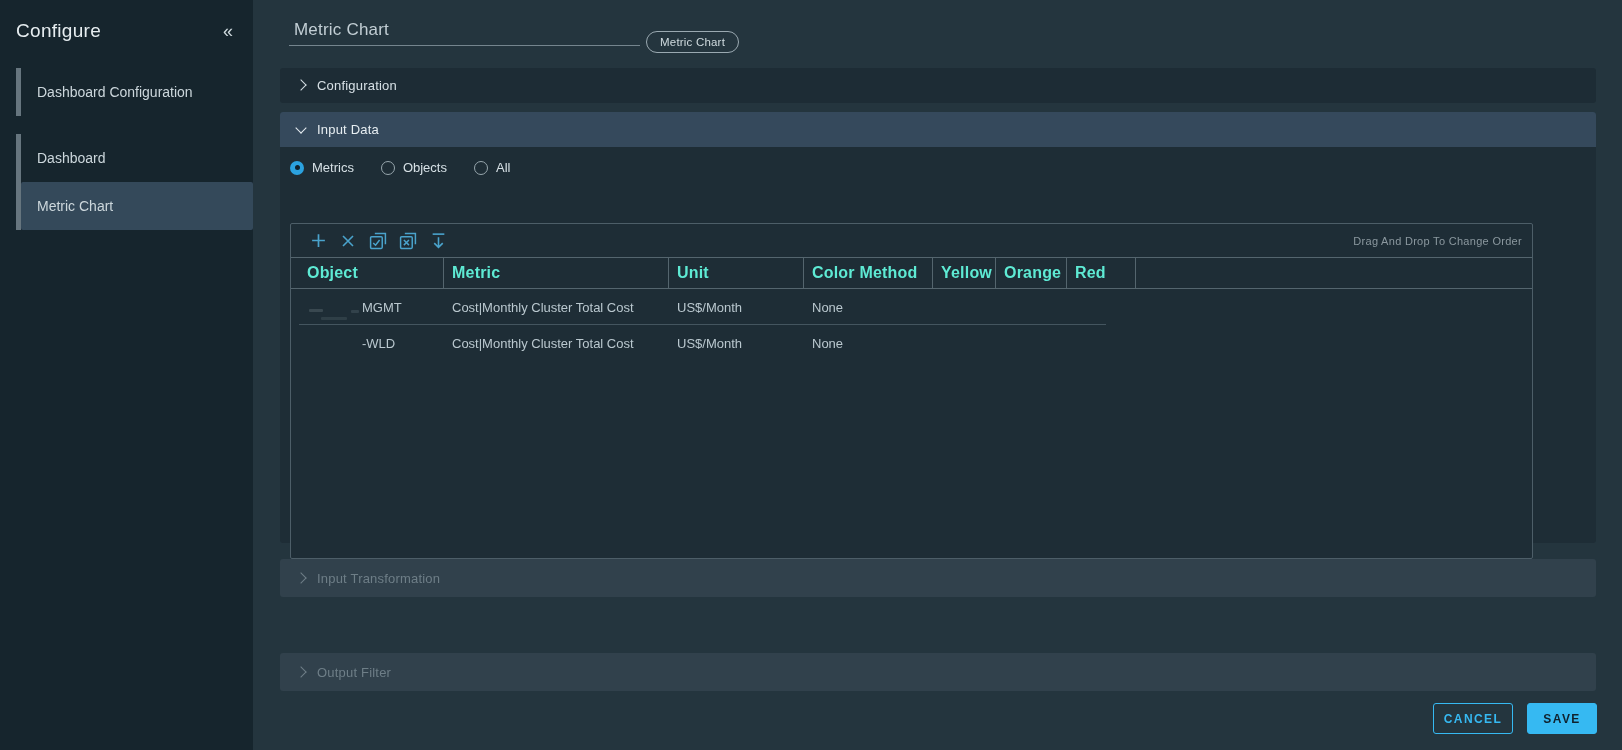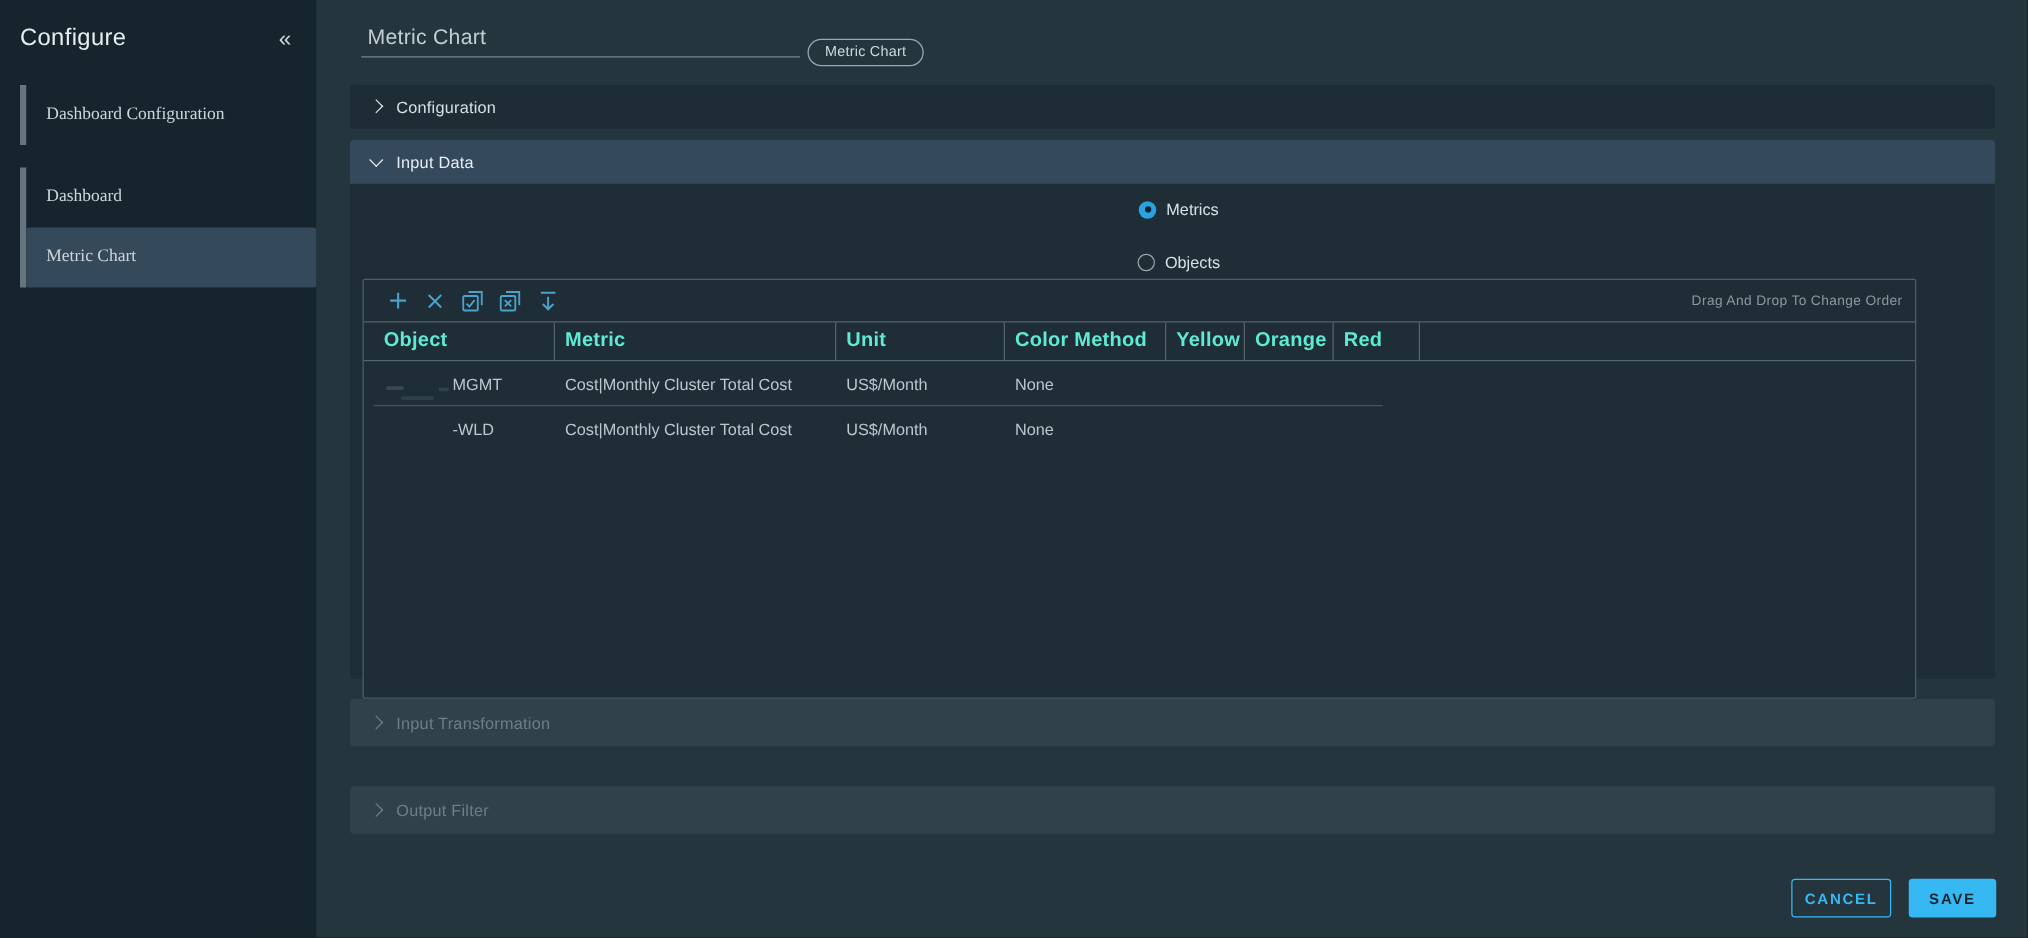--- a/index.html
+++ b/index.html
@@ -10,21 +10,21 @@
     -webkit-font-smoothing:antialiased;
   }
   
   .sidebar{position:absolute;left:0;top:0;width:253px;height:750px;background:#16252d;}
   .sidebar-header{display:flex;align-items:center;justify-content:space-between;padding:20px 16px 0 16px;}
   .sidebar-title{font-size:19px;color:#e6edf0;letter-spacing:.3px;font-weight:400;}
   .collapse-btn{color:#cfdade;font-size:18px;line-height:1;cursor:pointer;padding:2px 4px;}
   .nav-group{margin:0 0 0 16px;border-left:5px solid #66757e;}
   .nav-group.first{margin-top:26px;}
   .nav-group.second{margin-top:18px;}
-  .nav-item{padding:16px 1px 16px 16px;font-size:14px;color:#ccd7dc;cursor:pointer;font-family:Liberation Serif, serif;}
+  .nav-item{padding:16px 1px 16px 16px;font-size:14px;color:#ccd7dc;cursor:pointer;}
   .nav-item.selected{background:#34495a;border-radius:2px;}
   
   .main{position:absolute;left:253px;top:0;width:1369px;height:750px;}
   .widget-name{
     position:absolute;left:36px;top:17px;width:346px;height:26px;
     background:transparent;border:none;border-bottom:1px solid #75858e;
     font-family:"Liberation Sans",sans-serif;font-size:17px;color:#c2ced4;
     padding:0 0 2px 5px;outline:none;letter-spacing:.2px;
   }
   .type-badge{
@@ -41,21 +41,21 @@
   .acc-bar.disabled{background:#31414c;color:#6e7e87;cursor:default;}
   .chev{width:7px;height:7px;border-right:1.6px solid currentColor;border-bottom:1.6px solid currentColor;display:inline-block;flex:0 0 auto;}
   .chev.right{transform:rotate(-45deg);margin-top:-1px;}
   .chev.down{transform:rotate(45deg);margin-top:-3px;}
   
   .input-card{position:absolute;left:27px;top:112px;width:1316px;height:431px;background:#1e2d36;border-radius:3px;}
   .input-card-header{
     height:35px;background:#35495c;border-radius:3px 3px 0 0;color:#e7eef2;
     display:flex;align-items:center;gap:12px;padding:0 17px;font-size:13px;cursor:pointer;letter-spacing:.2px;
   }
-  .radio-row{display:flex;align-items:center;gap:27px;margin:13px 0 0 10px;flex-direction:column;}
+  .radio-row{display:flex;align-items:center;gap:27px;margin:13px 0 0 10px;}
   .radio-opt{display:flex;align-items:center;gap:8px;cursor:pointer;}
   .radio-circle{width:14px;height:14px;border-radius:50%;box-sizing:border-box;border:1px solid #97a6ad;flex:0 0 auto;}
   .radio-opt.sel .radio-circle{border:none;background:#2ba2e0;position:relative;}
   .radio-opt.sel .radio-circle::after{content:"";position:absolute;left:4.5px;top:4.5px;width:5px;height:5px;border-radius:50%;background:#10222e;}
   .radio-label{font-size:13px;color:#d6e0e5;}
   
   .grid{position:absolute;left:10px;top:111px;width:1243px;height:336px;border:1px solid #4d5e68;border-radius:2px;box-sizing:border-box;background:#1e2d36;}
   .grid-toolbar{height:33px;display:flex;align-items:center;padding:0 10px 0 12px;}
   .tool-icon{width:30px;height:24px;display:flex;align-items:center;justify-content:center;cursor:pointer;}
   .tool-icon svg{display:block;}
@@ -211,21 +211,21 @@
           <div class="gr-cell c6"></div>
           <div class="gr-cell flex"></div>
         </div>
       </div>
     </div>
 
     <div class="acc-bar disabled" style="top:559px;height:38px;">
       <span class="chev right"></span>
       <span>Input Transformation</span>
     </div>
-    <div class="acc-bar disabled" style="top:629px;height:38px;">
+    <div class="acc-bar disabled" style="top:653px;height:38px;">
       <span class="chev right"></span>
       <span>Output Filter</span>
     </div>
 
     <button class="btn cancel">CANCEL</button>
     <button class="btn save">SAVE</button>
   </div>
 </div>
 
 </body></html>

